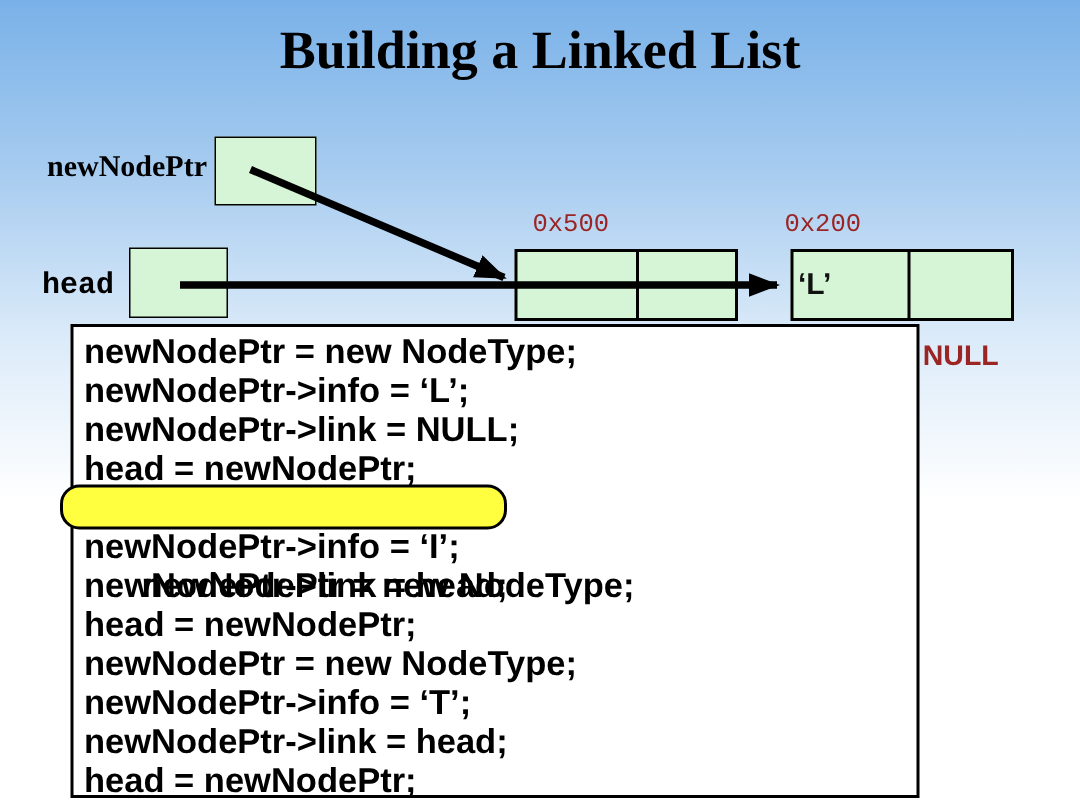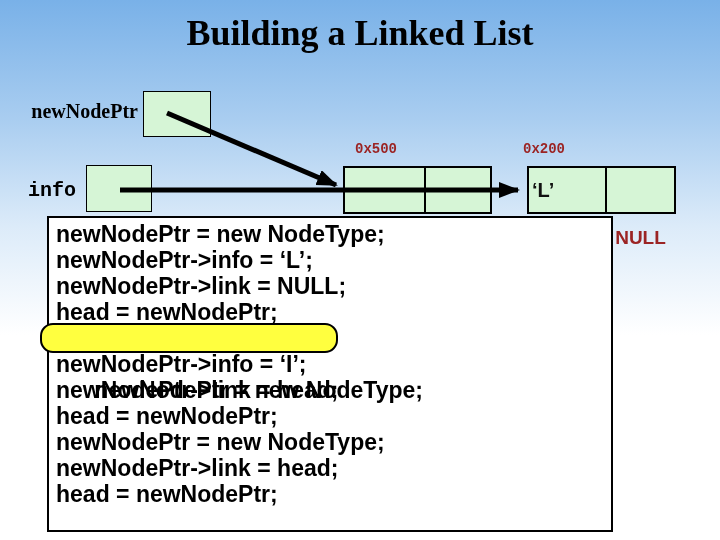--- a/index.html
+++ b/index.html
@@ -16,21 +16,21 @@
   .lbl-serif {
     position:absolute; font-family:"Liberation Serif", serif;
     font-weight:bold; font-size:20px; color:#000;
   }
   .lbl-mono {
     position:absolute; font-family:"Liberation Mono", monospace;
     font-weight:bold; font-size:20px; color:#000;
   }
   .addr {
     position:absolute; font-family:"Liberation Mono", monospace;
-    font-weight:bold; font-size:14px; color:#9b2424;
+    font-weight:normal; font-size:17px; color:#9b2424;
   }
   .gbox {
     position:absolute; background:#d6f5d6; border:1px solid #000;
     box-sizing:border-box;
   }
   .node {
     position:absolute; display:flex; background:#d6f5d6;
     border:2px solid #000; box-sizing:border-box; height:48px; width:149px;
   }
   .cell { height:100%; box-sizing:border-box; display:flex; align-items:center; }
@@ -58,21 +58,21 @@
   }
 </style>
 </head>
 <body>
 
 <div class="slide">
 
   <div class="title">Building a Linked List</div>
 
   <div class="lbl-serif" style="left:20px; top:100px; width:118px; text-align:right;">newNodePtr</div>
-  <div class="lbl-mono" style="left:28px; top:179px;">info</div>
+  <div class="lbl-mono" style="left:28px; top:179px;">head</div>
 
   <div class="gbox" style="left:143px; top:91px; width:68px; height:46px;"></div>
   <div class="gbox" style="left:86px; top:165px; width:66px; height:47px;"></div>
 
   <div class="addr" style="left:355px; top:141px;">0x500</div>
   <div class="addr" style="left:523px; top:141px;">0x200</div>
 
   <div class="node" style="left:343px; top:166px;">
     <div class="cell info500"></div>
     <div class="cell link500"></div>
@@ -103,17 +103,18 @@
     <div class="code-line"><span>newNodePtr-&gt;link = NULL;</span></div>
     <div class="code-line"><span>head = newNodePtr;</span></div>
     <div class="code-line">
       <div class="pill"></div>
       <span>newNodePtr = new NodeType;</span>
     </div>
     <div class="code-line"><span>newNodePtr-&gt;info = ‘I’;</span></div>
     <div class="code-line"><span>newNodePtr-&gt;link = head;</span></div>
     <div class="code-line"><span>head = newNodePtr;</span></div>
     <div class="code-line"><span>newNodePtr = new NodeType;</span></div>
+    <div class="code-line"><span>newNodePtr-&gt;info = ‘T’;</span></div>
     <div class="code-line"><span>newNodePtr-&gt;link = head;</span></div>
     <div class="code-line"><span>head = newNodePtr;</span></div>
   </div>
 
 </div>
 
 </body></html>

